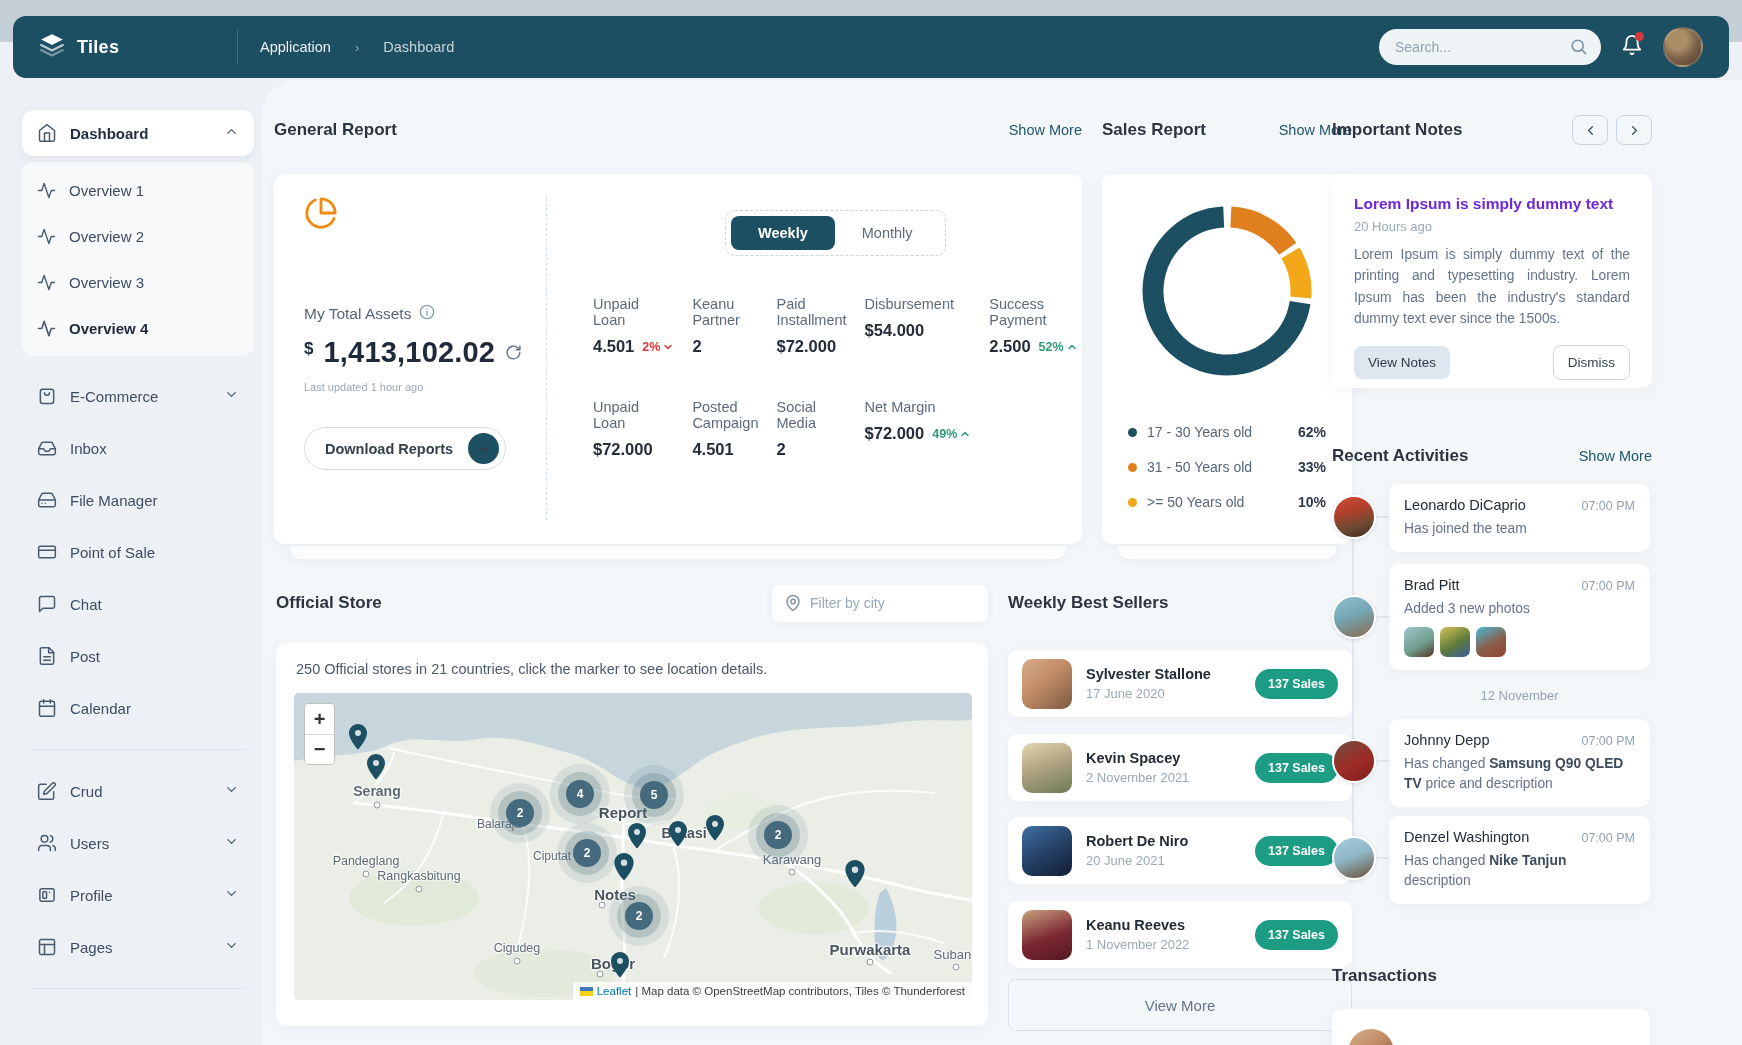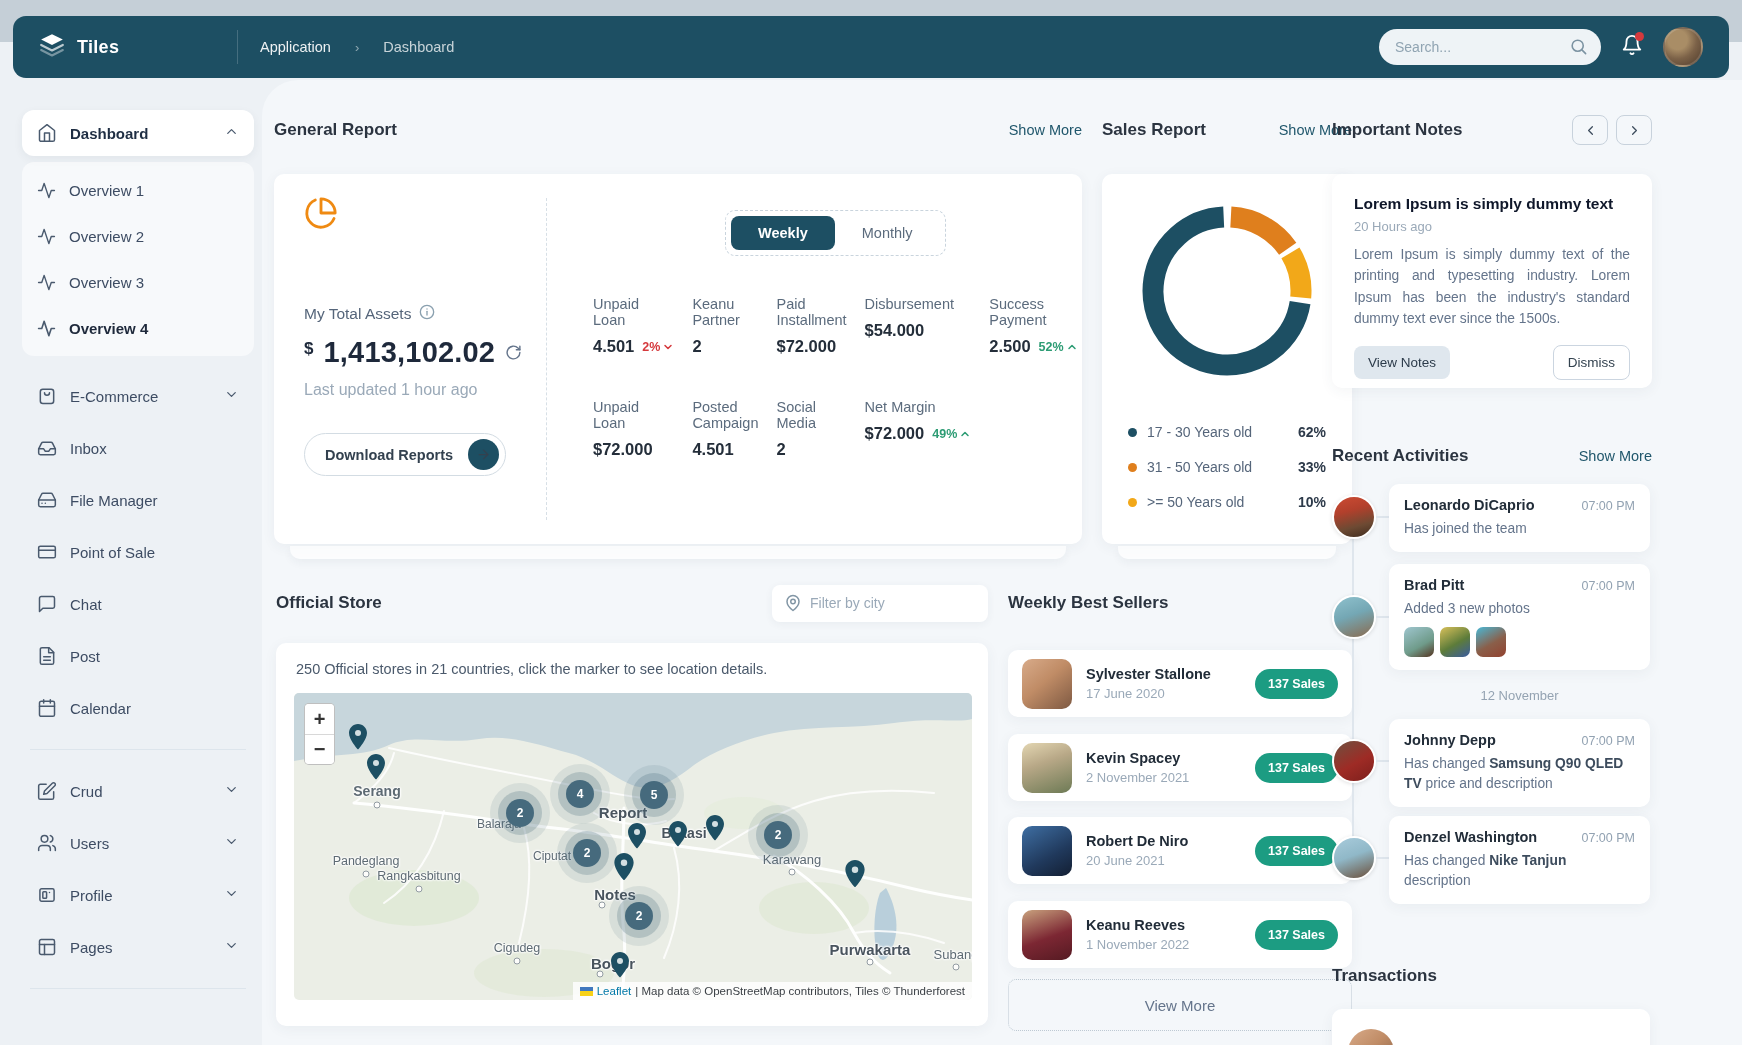--- a/index.html
+++ b/index.html
@@ -54,21 +54,21 @@
   .sec-general{ position:absolute; left:274px; top:112px; width:808px; }
   .gen-card{ position:absolute; top:62px; left:0; width:808px; height:370px; display:flex; }
   .gen-left{ width:272px; padding:22px 26px 0 30px; display:flex; flex-direction:column; }
   .pie-ico{ color:#ef8a12; }
   .assets-label{ margin-top:70px; display:flex; align-items:center; gap:8px; font-size:15.5px; color:#55657a; }
   .assets-label .info{ color:#8aa0af; }
   .assets-value{ margin-top:12px; display:flex; align-items:flex-start; gap:10px; }
   .assets-value .cur{ font-size:17px; font-weight:bold; color:#1e293b; margin-top:3px; }
   .assets-value .amt{ font-size:29px; font-weight:bold; color:#1e293b; letter-spacing:.2px; }
   .assets-value .refresh{ color:#64748b; margin-top:8px; cursor:pointer; }
-  .assets-updated{ margin-top:12px; font-size:16px; color:#9aa9b8; }
+  .assets-updated{ margin-top:12px; font-size:11px; color:#9aa9b8; }
   .dl-btn{ margin-top:34px; width:202px; height:43px; border:1px solid #d3dce3; background:#fff; border-radius:22px;
     display:flex; align-items:center; padding:0 6px 0 20px; cursor:pointer; font-family:inherit; }
   .dl-btn span{ font-size:14.5px; font-weight:bold; color:#33414f; }
   .dl-circle{ margin-left:auto; width:31px; height:31px; border-radius:50%; background:#1d4f63; color:#fff;
     display:flex; align-items:center; justify-content:center; }
   .gen-right{ flex:1; border-left:1px dashed #d7dfe6; margin:24px 0; padding:12px 40px 0 46px; }
   .toggle-wrap{ width:fit-content; margin:0 auto; border:1px dashed #c9d4dd; border-radius:10px; padding:5px; display:flex; }
   .tg{ padding:9px 27px; font-size:14.5px; border-radius:8px; cursor:pointer; color:#5b6b7d; background:none; border:none; font-family:inherit; }
   .tg.sel{ background:#1d4f63; color:#fff; font-weight:bold; }
   .stats-grid{ margin-top:40px; display:grid; grid-template-columns:repeat(5,1fr); row-gap:43px; column-gap:18px; }
@@ -129,37 +129,37 @@
   .view-more{ position:absolute; left:0; top:394px; width:344px; height:52px; border:1px dotted #bcc8d2;
     border-radius:8px; background:none; display:flex; align-items:center; justify-content:center;
     font-size:15px; color:#64748b; cursor:pointer; font-family:inherit; }
 
   
   .right-col{ position:absolute; left:1332px; top:112px; width:320px; }
   .nav-sq{ width:36px; height:30px; border:1px solid #c8d2dc; border-radius:8px; background:transparent;
     display:flex; align-items:center; justify-content:center; color:#3d4c5d; cursor:pointer; }
   .head-btns{ display:flex; gap:8px; }
   .notes-card{ position:absolute; top:62px; width:320px; height:214px; padding:21px 22px; }
-  .note-title{ font-size:15.5px; font-weight:bold; color:#0f172a; }
+  .note-title{ font-size:15.5px; font-weight:bold; color:#6d28d9; }
   .note-time{ margin-top:6px; font-size:13px; color:#9aa9b8; }
   .note-body{ margin-top:10px; font-size:13.8px; line-height:1.55; color:#64748b; text-align:justify; }
   .note-actions{ margin-top:15px; display:flex; align-items:center; }
   .btn-viewnotes{ background:#dfe7ee; border:none; border-radius:8px; padding:9px 14px; font-size:13.5px;
     color:#2c3b4a; cursor:pointer; font-family:inherit; }
   .btn-dismiss{ margin-left:auto; background:#fff; border:1px solid #cbd5e0; border-radius:8px; padding:9px 14px;
     font-size:13.5px; color:#33424f; cursor:pointer; font-family:inherit; }
 
   .act-head{ position:absolute; top:326px; width:320px; }
   .tl-line{ position:absolute; left:20px; top:400px; width:2px; height:348px; background:#dfe6ed; }
   .tl-avatar{ position:absolute; left:0; width:44px; height:44px; border-radius:50%; border:2px solid #fff;
     box-shadow:0 1px 4px rgba(0,0,0,.12); transform:translateY(-50%); }
   .tl-connect{ position:absolute; left:44px; width:14px; height:2px; background:#dfe6ed; }
   .act-card{ position:absolute; left:57px; width:261px; padding:13px 15px; }
   .act-row1{ display:flex; align-items:baseline; }
-  .act-name{ font-size:14.5px; font-weight:bold; color:#222d39; }
+  .act-name{ font-size:14.5px; font-weight:normal; color:#222d39; }
   .act-time{ margin-left:auto; font-size:12.5px; color:#92a2b2; }
   .act-text{ margin-top:6px; font-size:13.8px; line-height:1.45; color:#64748b; }
   .act-text b{ color:#3d4c5d; }
   .act-photos{ margin-top:8px; display:flex; gap:6px; }
   .act-photos div{ width:30px; height:30px; border-radius:7px; cursor:pointer; }
   .tl-date{ position:absolute; left:57px; width:261px; text-align:center; font-size:13px; color:#94a3b2; }
 
   .trans-head{ position:absolute; top:846px; width:320px; }
   .trans-card{ position:absolute; top:897px; left:0; width:318px; height:86px; display:flex; align-items:center;
     padding:0 16px; gap:13px; }

